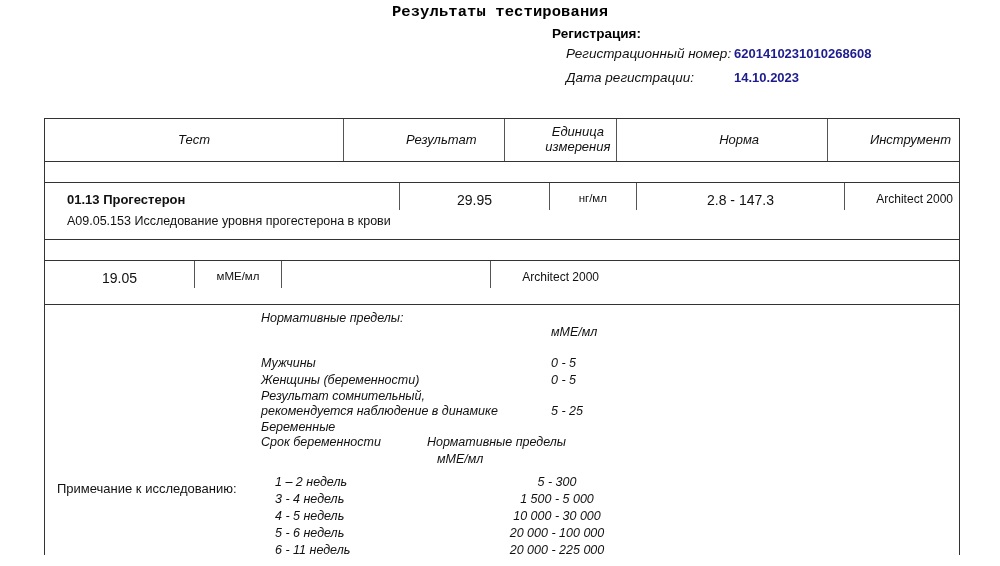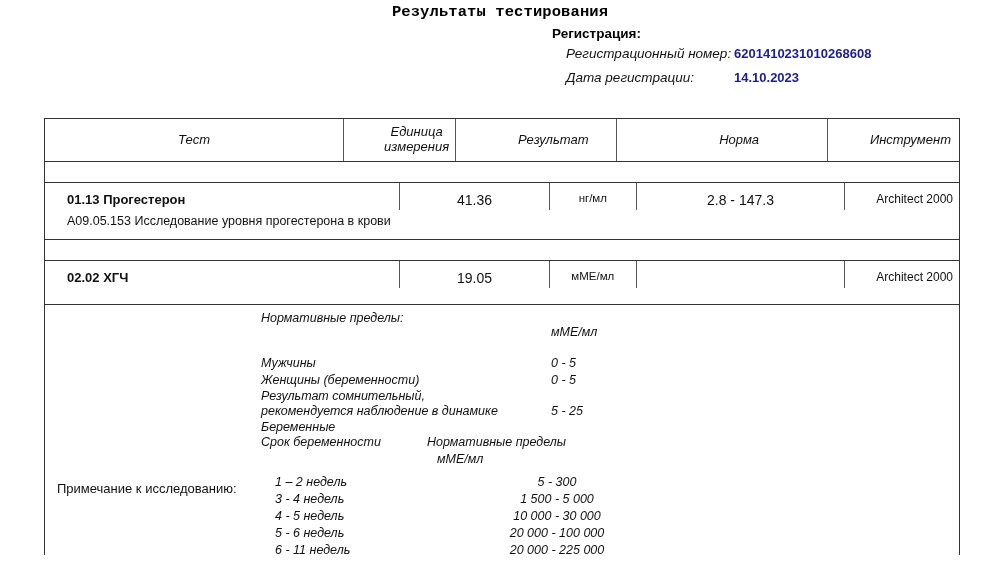--- a/index.html
+++ b/index.html
@@ -222,53 +222,52 @@
       <div class="meta-value">14.10.2023</div>
     </div>
   </div>
 
 </div>
 
 <div class="table">
 
   <div class="trow thead">
     <div class="cell c-test">Тест</div>
+    <div class="cell c-result">Результат</div>
     <div class="cell c-unit">
       <span>
         <span>Единица</span><br>
         <span>измерения</span>
       </span>
     </div>
-    <div class="cell c-result">Результат</div>
     <div class="cell c-norm">Норма</div>
     <div class="cell c-instr">Инструмент</div>
   </div>
 
   <div class="trow spacer">
     <div class="cell" style="width:916px;"></div>
   </div>
 
   <div class="test-block">
     <div class="test-line">
       <div class="cell c-test test-name">01.13 Прогестерон</div>
-      <div class="cell c-result test-result">41.36</div>
+      <div class="cell c-result test-result">29.95</div>
       <div class="cell c-unit test-unit">нг/мл</div>
       <div class="cell c-norm test-norm">2.8 - 147.3</div>
       <div class="cell c-instr test-instr">Architect 2000</div>
     </div>
     <div class="test-desc">A09.05.153 Исследование уровня прогестерона в крови</div>
   </div>
 
   <div class="trow spacer">
     <div class="cell" style="width:916px;"></div>
   </div>
 
   <div class="test-block">
     <div class="test-line">
-      <div class="cell c-test test-name">02.02 ХГЧ</div>
       <div class="cell c-result test-result">19.05</div>
       <div class="cell c-unit test-unit">мМЕ/мл</div>
       <div class="cell c-norm test-norm"></div>
       <div class="cell c-instr test-instr">Architect 2000</div>
     </div>
     <div class="block-pad"></div>
   </div>
 
   <div class="notes">
 

